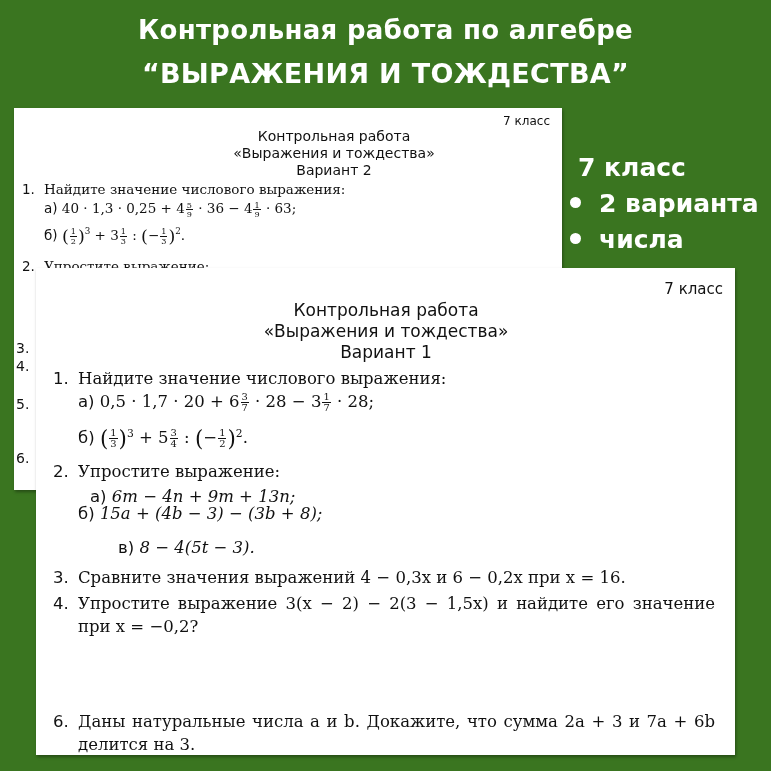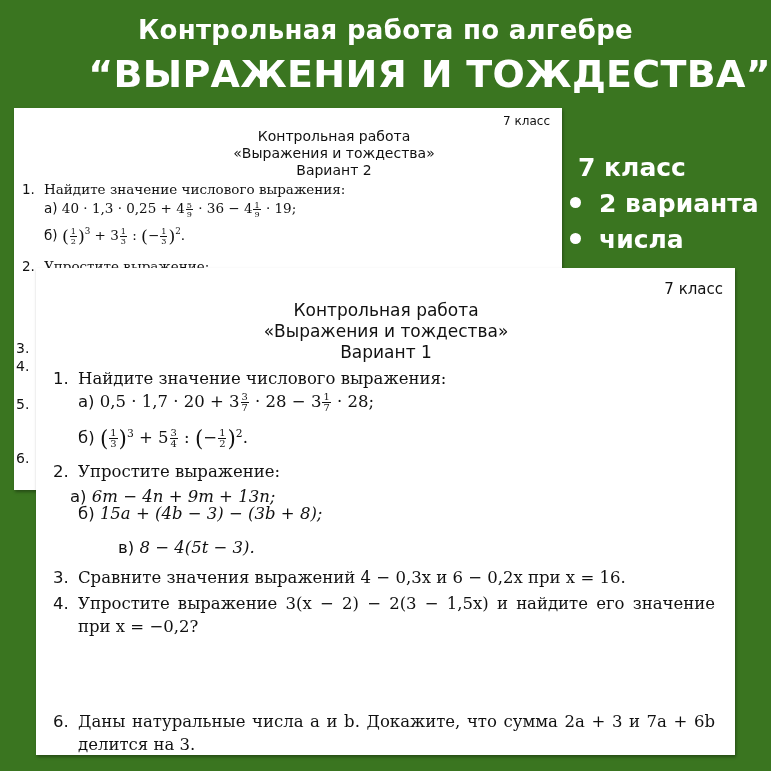--- a/index.html
+++ b/index.html
@@ -9,21 +9,21 @@
       position: relative;
       font-family: "DejaVu Serif", serif;
       color: #111;
     }
     .banner {
       position: absolute; left: 0; top: 8px; width: 771px;
       text-align: center; color: #fff;
       font-family: "DejaVu Sans", sans-serif; font-weight: bold;
     }
     .banner .l1 { font-size: 26px; line-height: 44px; letter-spacing: 0.3px; }
-    .banner .l2 { font-size: 38px; line-height: 44px; letter-spacing: 0.3px; text-align: right; }
+    .banner .l2 { font-size: 27px; line-height: 44px; letter-spacing: 0.3px; }
 
     .side {
       position: absolute; left: 570px; top: 150px; color: #fff;
       font-family: "DejaVu Sans", sans-serif; font-weight: bold;
       font-size: 25px; line-height: 36px;
     }
     .side .row { white-space: nowrap; }
     .side .row.first { padding-left: 8px; }
     .side .bullet { display: inline-block; width: 11px; height: 11px; border-radius: 50%; background: #fff; margin-right: 18px; vertical-align: middle; position: relative; top: -3px; }
 
@@ -83,21 +83,21 @@
     <span class="qn">1.</span><span>Найдите значение числового выражения:</span>
   </div>
   <div class="q" style="left:30px; top:92px;">
     <span class="sub">а)</span>
     <span class="m">40 · 1,3 · 0,25 + 4</span><span class="frac">
         <span class="num">5</span>
         <span>9</span>
       </span><span class="m"> · 36 − 4</span><span class="frac">
         <span class="num">1</span>
         <span>9</span>
-      </span><span class="m"> · 19;</span>
+      </span><span class="m"> · 63;</span>
   </div>
   <div class="q" style="left:30px; top:118px;">
     <span class="sub">б)</span>
     <span class="paren">(</span><span class="frac">
         <span class="num">1</span>
         <span>2</span>
       </span><span class="paren">)</span><sup>3</sup><span class="m"> + 3</span><span class="frac">
         <span class="num">1</span>
         <span>3</span>
       </span><span class="m"> : </span><span class="paren">(</span><span class="m">−</span><span class="frac">
@@ -126,21 +126,21 @@
     <div>Контрольная работа</div>
     <div>«Выражения и тождества»</div>
     <div>Вариант 1</div>
   </div>
 
   <div class="q" style="left:17px; top:101px;">
     <span class="qn">1.</span><span>Найдите значение числового выражения:</span>
   </div>
   <div class="q" style="left:42px; top:124px;">
     <span class="sub">а)</span>
-    <span class="m">0,5 · 1,7 · 20 + 3</span><span class="frac">
+    <span class="m">0,5 · 1,7 · 20 + 6</span><span class="frac">
         <span class="num">3</span>
         <span>7</span>
       </span><span class="m"> · 28 − 3</span><span class="frac">
         <span class="num">1</span>
         <span>7</span>
       </span><span class="m"> · 28;</span>
   </div>
   <div class="q" style="left:42px; top:158px;">
     <span class="sub">б)</span>
     <span class="paren">(</span><span class="frac">
@@ -151,21 +151,21 @@
         <span>4</span>
       </span><span class="m"> : </span><span class="paren">(</span><span class="m">−</span><span class="frac">
         <span class="num">1</span>
         <span>2</span>
       </span><span class="paren">)</span><sup>2</sup><span class="m">.</span>
   </div>
 
   <div class="q" style="left:17px; top:194px;">
     <span class="qn">2.</span><span>Упростите выражение:</span>
   </div>
-  <div class="q" style="left:34px; top:219px;">
+  <div class="q" style="left:54px; top:219px;">
     <span class="sub">а)</span>
     <span class="m i">6m − 4n + 9m + 13n;</span>
   </div>
   <div class="q" style="left:42px; top:236px;">
     <span class="sub">б)</span>
     <span class="m i">15a + (4b − 3) − (3b + 8);</span>
   </div>
   <div class="q" style="left:42px; top:270px;margin-left:40px;">
     <span class="sub">в)</span>
     <span class="m i">8 − 4(5t − 3).</span>

